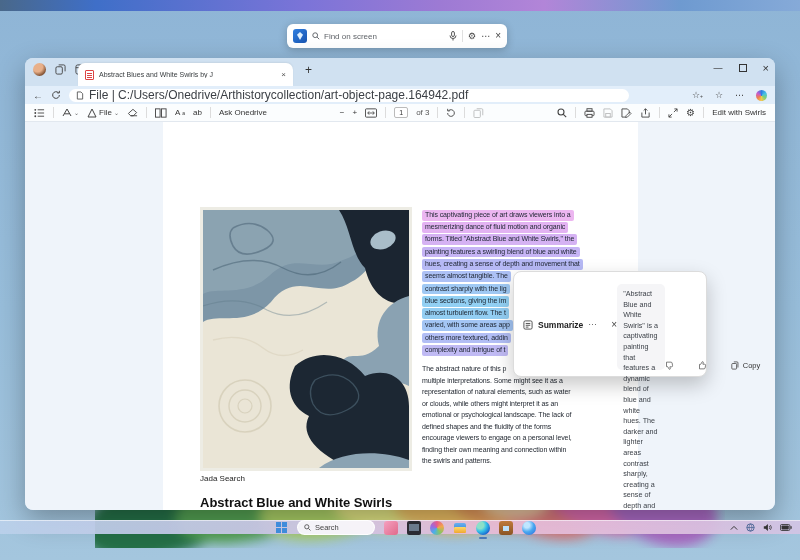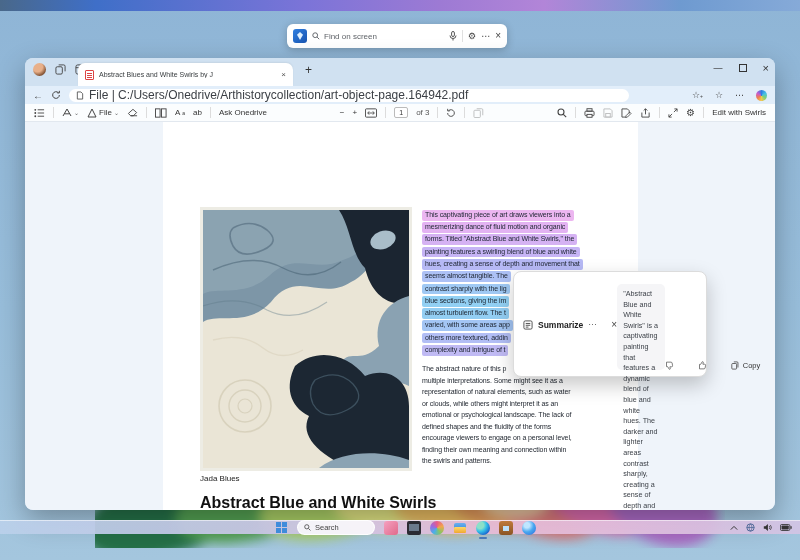--- a/index.html
+++ b/index.html
@@ -32,21 +32,21 @@
   .tb{display:inline-flex;align-items:center;gap:2px;cursor:default;}
   .tdiv{width:1px;height:11px;background:#dcdcdc;}
   .pagebox{width:14px;height:11px;border:1px solid #bbb;border-radius:2px;background:#fff;font-size:7px;display:flex;align-items:center;justify-content:center;color:#333;}
   .viewer{position:relative;height:405px;background:#eff4fa;}
   .page{position:absolute;left:138px;top:0;width:475px;height:405px;background:#fff;}
   .paintwrap{position:absolute;left:175px;top:85px;width:212px;height:264px;border:3px solid #edece4;}
   .hl-line{height:12.3px;display:flex;align-items:center;}
   .hl-line span{display:inline-block;font-size:7px;letter-spacing:-.1px;color:#1c2430;padding:1px 3px;border-radius:2px;line-height:1.25;white-space:nowrap;}
   .para{font-size:7px;letter-spacing:-.1px;color:#242a33;line-height:11.5px;white-space:nowrap;}
   .author{font-size:8px;color:#222;}
-  .doctitle{font-size:16px;font-weight:bold;color:#111;line-height:20px;}
+  .doctitle{font-size:13px;font-weight:bold;color:#111;line-height:20px;}
   
   .popup{left:488px;top:149px;width:194px;height:106px;background:#fff;border:1px solid #dcdcdc;border-radius:8px;box-shadow:0 8px 20px rgba(0,0,0,.22);position:absolute;display:flex;flex-direction:row;padding:7px 9px 6px;}
   .pophead{display:flex;align-items:center;gap:5px;}
   .poptitle{font-size:8.5px;font-weight:600;color:#222;flex:1;}
   .popbody{margin-top:5px;background:#f5f5f7;border-radius:5px;padding:5px 6px;font-size:7.2px;line-height:10.6px;color:#3a3f46;}
   .popfoot{margin-top:auto;display:flex;align-items:flex-start;gap:24px;}
   .copybtn{margin-left:auto;display:flex;align-items:center;gap:4px;font-size:7.5px;color:#333;}
   
   .taskbar{left:0;top:520px;width:800px;height:14px;background:linear-gradient(90deg,rgba(186,208,234,.93),rgba(205,196,230,.93) 40%,rgba(232,188,216,.93) 62%,rgba(224,192,222,.93) 80%,rgba(210,196,228,.93));border-top:1px solid rgba(255,255,255,.55);display:flex;align-items:center;}
   .tbcluster{position:absolute;left:276px;display:flex;align-items:center;gap:9px;height:22px;}
@@ -303,21 +303,21 @@
         <div>multiple interpretations. Some might see it as a</div>
         <div>representation of natural elements, such as water</div>
         <div>or clouds, while others might interpret it as an</div>
         <div>emotional or psychological landscape. The lack of</div>
         <div>defined shapes and the fluidity of the forms</div>
         <div>encourage viewers to engage on a personal level,</div>
         <div>finding their own meaning and connection within</div>
         <div>the swirls and patterns.</div>
       </div>
 
-      <div class="abs author" style="left:175px;top:352px">Jada Blues</div>
+      <div class="abs author" style="left:175px;top:352px">Jada Search</div>
       <div class="abs doctitle" style="left:175px;top:371px">Abstract Blue and White Swirls</div>
 
       <div class="popup">
         <div class="pophead">
           <svg width="10" height="10" viewBox="0 0 11 11">
               <rect x="1" y="1" width="9" height="9" rx="1.5" fill="none" stroke="#444"></rect>
               <line x1="3" y1="3.8" x2="8" y2="3.8" stroke="#444"></line>
               <line x1="3" y1="5.8" x2="8" y2="5.8" stroke="#444"></line>
               <line x1="3" y1="7.8" x2="6" y2="7.8" stroke="#444"></line>
             </svg>

